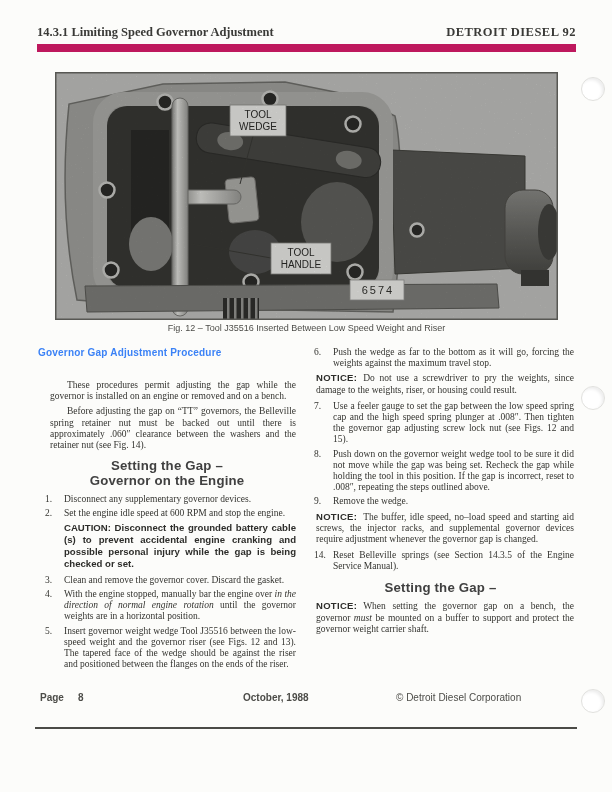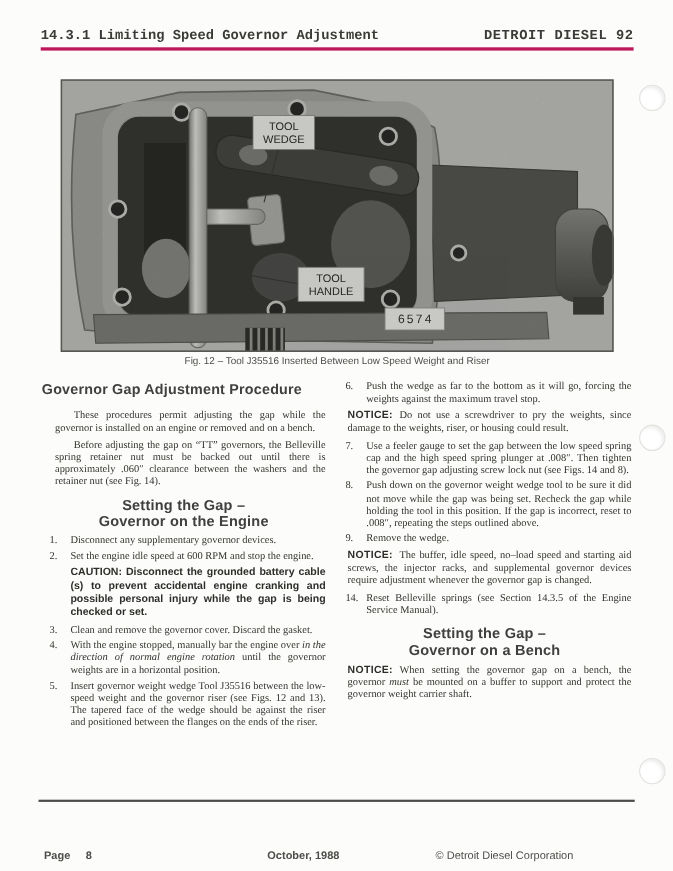--- a/index.html
+++ b/index.html
@@ -5,38 +5,38 @@
   html,body{margin:0;padding:0;background:#e8e8e6;}
   .page{
     position:relative;width:612px;height:792px;margin:0 auto;
     background:#fcfcfa;overflow:hidden;
     font-family:"Liberation Serif", serif;color:#323230;
   }
   
   .header{
     position:absolute;left:37px;top:25px;width:539px;
     display:flex;justify-content:space-between;align-items:flex-end;
-    border-bottom:3px solid #be185d;padding-bottom:4px;
-    font-family:Liberation Mono, monospace;font-weight:bold;
+    border-bottom:8px solid #be185d;padding-bottom:4px;
+    font-family:Liberation Serif, serif;font-weight:bold;
     font-size:12.5px;color:#3a3a37;
   }
   .header .brand{letter-spacing:.5px;}
   
   .photo{position:absolute;left:55px;top:72px;width:503px;height:248px;display:block;}
   .caption{
     position:absolute;left:55px;top:323px;width:503px;text-align:center;
     font-family:"Liberation Sans", sans-serif;font-size:9px;color:#4d4d49;
   }
   
   .col{position:absolute;top:347px;font-size:9.5px;line-height:1.18;text-align:justify;color:#33332f;}
   .col-left{left:38px;width:258px;}
   .col-right{left:307px;width:267px;}
   h1.sec{
-    font-family:"Liberation Sans", sans-serif;font-size:13px;font-weight:bold;
-    color:#404040;margin:0 0 12px 0;letter-spacing:.2px;line-height:1.1;
+    font-family:"Liberation Sans", sans-serif;font-size:10px;font-weight:bold;
+    color:#3b82f6;margin:0 0 22px 0;letter-spacing:.2px;line-height:1.1;
   }
   h2.sec{
     font-family:"Liberation Sans", sans-serif;font-size:13.2px;font-weight:bold;
     color:#404040;margin:8px 0 5px 0;line-height:1.12;letter-spacing:.2px;text-align:center;
   }
   p.body{margin:0 0 4px 12px;text-indent:17px;}
   .step{display:flex;margin:0 0 3px 0;}
   .step .num{flex:0 0 19px;margin-left:7px;}
   .step .txt{flex:1 1 auto;text-align:justify;}
   .caution{
@@ -45,21 +45,21 @@
   }
   .notice{margin:2px 0 5px 9px;text-align:justify;}
   .notice .nlabel{
     font-family:"Liberation Sans", sans-serif;font-weight:bold;color:#2d2d2a;
     letter-spacing:.3px;padding-right:6px;
   }
   .it{font-style:italic;}
   
   .footer-rule{position:absolute;left:35px;top:727px;width:542px;border-top:2px solid #4b4b47;}
   .footer{
-    position:absolute;left:0;top:773px;width:612px;height:16px;
+    position:absolute;left:0;top:692px;width:612px;height:16px;
     font-family:"Liberation Sans", sans-serif;font-size:10px;font-weight:bold;color:#4c4c48;
   }
   .footer .f-page{position:absolute;left:40px;}
   .footer .f-page .pn{margin-left:14px;}
   .footer .f-date{position:absolute;left:243px;}
   .footer .f-copy{position:absolute;left:396px;font-weight:normal;}
   
   .hole{
     position:absolute;left:581px;width:22px;height:22px;border-radius:50%;
     background:#ffffff;border:1px solid #e1e1de;
@@ -205,40 +205,39 @@
   <section class="col col-right">
     <div class="step">
       <span class="num">6.</span>
       <span class="txt">Push the wedge as far to the bottom as it will go, forcing the weights against the maximum travel stop.</span>
     </div>
     <p class="notice">
       <span class="nlabel">NOTICE:</span><span>Do not use a screwdriver to pry the weights, since damage to the weights, riser, or housing could result.</span>
     </p>
     <div class="step">
       <span class="num">7.</span>
-      <span class="txt">Use a feeler gauge to set the gap between the low speed spring cap and the high speed spring plunger at .008″. Then tighten the governor gap adjusting screw lock nut (see Figs. 14 and 8).</span>
+      <span class="txt">Use a feeler gauge to set the gap between the low speed spring cap and the high speed spring plunger at .008″. Then tighten the governor gap adjusting screw lock nut (see Figs. 12 and 15).</span>
     </div>
     <div class="step">
       <span class="num">8.</span>
       <span class="txt">Push down on the governor weight wedge tool to be sure it did not move while the gap was being set. Recheck the gap while holding the tool in this position. If the gap is incorrect, reset to .008″, repeating the steps outlined above.</span>
     </div>
     <div class="step">
       <span class="num">9.</span>
       <span class="txt">Remove the wedge.</span>
     </div>
     <p class="notice">
       <span class="nlabel">NOTICE:</span><span>The buffer, idle speed, no–load speed and starting aid screws, the injector racks, and supplemental governor devices require adjustment whenever the governor gap is changed.</span>
     </p>
     <div class="step">
       <span class="num">14.</span>
       <span class="txt">Reset Belleville springs (see Section 14.3.5 of the Engine Service Manual).</span>
     </div>
     <h2 class="sec">
       <span style="display:block">Setting the Gap –</span>
-      <span style="display:block">Governor on a Bench</span>
     </h2>
     <p class="notice">
       <span class="nlabel">NOTICE:</span><span>When setting the governor gap on a bench, the governor </span><span class="it">must</span><span> be mounted on a buffer to support and protect the governor weight carrier shaft.</span>
     </p>
   </section>
 
   <div class="footer-rule"></div>
   <div class="footer">
     <span class="f-page"><span>Page</span><span class="pn">8</span></span>
     <span class="f-date">October, 1988</span>

